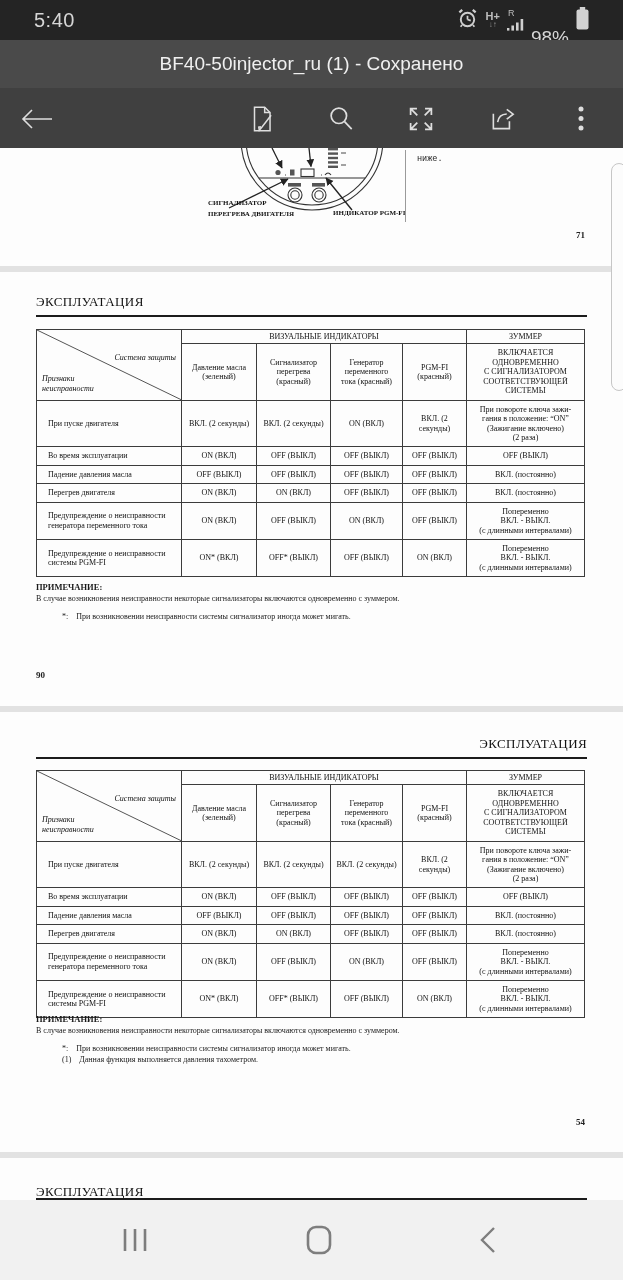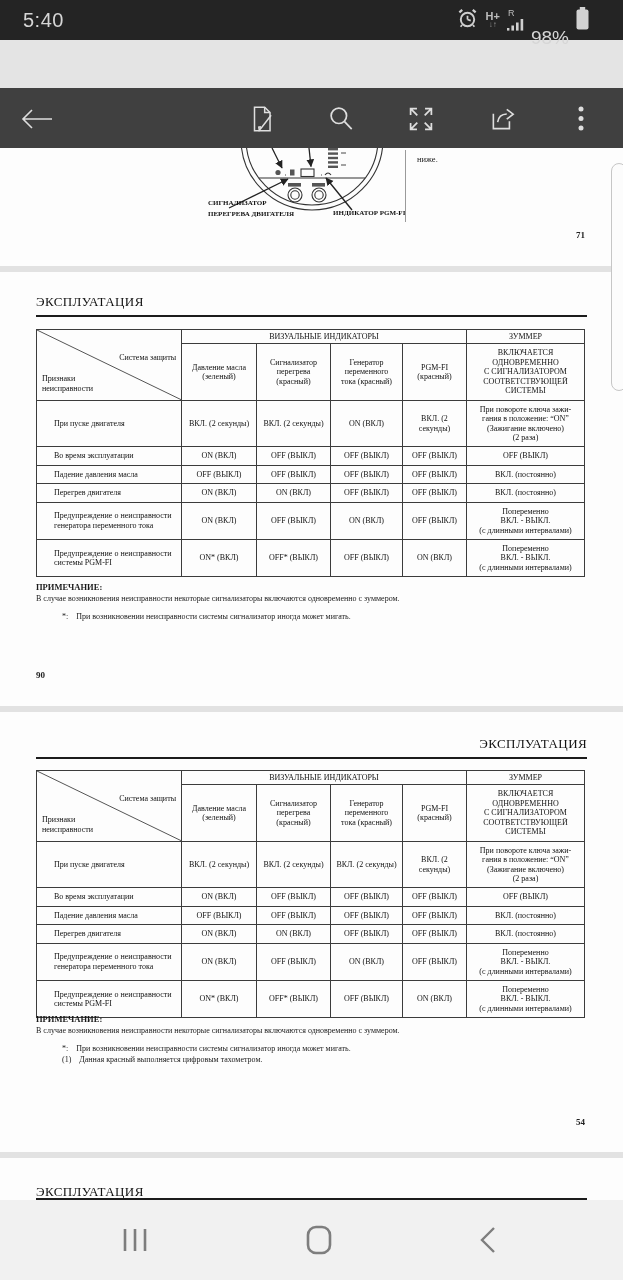--- a/index.html
+++ b/index.html
@@ -2,21 +2,21 @@
 <html><head>
 <meta charset="utf-8">
 <style>
   html,body{margin:0;padding:0;background:#000;}
   .screen{position:relative;width:623px;height:1280px;overflow:hidden;background:#e4e4e4;
           font-family:"Liberation Serif",serif;}
   
   .status-bar{position:absolute;left:0;top:0;width:623px;height:40px;background:#242424;
               display:flex;align-items:center;justify-content:space-between;
               font-family:"Liberation Sans",sans-serif;color:#d6d6d6;}
-  .sb-time{margin-left:23px;font-size:20px;letter-spacing:.5px;}
+  .sb-time{margin-left:34px;font-size:20px;letter-spacing:.5px;}
   .sb-right{display:flex;align-items:center;gap:7px;margin-right:34px;}
   .hplus{display:flex;flex-direction:column;align-items:center;line-height:1;color:#bdbdbd;}
   .hplus .h{font-size:11px;font-weight:bold;}
   .hplus .a{font-size:8px;color:#8f8f8f;margin-top:-1px;}
   .sigblk{display:flex;flex-direction:column;align-items:flex-start;line-height:1;}
   .sigblk .r{font-size:9px;color:#bdbdbd;margin-left:1px;}
   .sb-batt-text{font-size:19px;margin-top:35px;}
   
   .title-bar{position:absolute;left:0;top:40px;width:623px;height:48px;background:#4a4a4a;
              display:flex;align-items:center;justify-content:center;
@@ -38,29 +38,29 @@
   .note{position:absolute;left:36px;width:552px;color:#1a1a1a;}
   .note .nt{font-size:8.5px;font-weight:bold;}
   .note .nb{font-size:8px;margin-top:2px;}
   .note .nrow{display:flex;gap:8px;font-size:8px;margin-left:26px;}
   .note .nrow.first{margin-top:9px;}
   .note .nrow.second{margin-top:2px;}
   
   .gauge{position:absolute;left:195px;top:0;}
   .dia-label{position:absolute;font-size:7px;font-weight:bold;line-height:1.55;color:#111;}
   .col-divider{position:absolute;left:405px;top:2px;width:1px;height:72px;background:#9a9a9a;}
-  .right-col-text{position:absolute;left:417px;top:6px;font-size:8.5px;color:#222;}
+  .right-col-text{position:absolute;left:417px;top:6px;font-size:8.5px;color:#222;font-family:Liberation Mono, monospace;}
   
   .tbl-host{position:absolute;left:36px;}
   table.sig{border-collapse:collapse;width:549px;table-layout:fixed;font-size:8px;line-height:1.18;color:#111;}
   table.sig td{border:1px solid #3c3c3c;text-align:center;vertical-align:middle;
                padding:4px 2px;white-space:pre-line;}
   table.sig tr.h1 td{padding:2px;}
-  table.sig td.lab{text-align:left;padding-left:17px;white-space:normal;border-radius:7px;}
-  table.sig td.diag{position:relative;padding:0;}
+  table.sig td.lab{text-align:left;padding-left:11px;white-space:normal;border-radius:7px;}
+  table.sig td.diag{position:relative;padding:0;font-style:italic;}
   .diag svg.dline{position:absolute;left:0;top:0;width:100%;height:100%;}
   .diag .dt{position:absolute;right:5px;top:23px;font-size:8px;}
   .diag .db{position:absolute;left:5px;bottom:6px;width:72px;font-size:8px;text-align:left;line-height:1.2;}
   
   .scroll-thumb{position:absolute;right:-4px;top:163px;width:16px;height:228px;background:#fcfcfc;
                 border:1.5px solid #c6c6c6;border-radius:8px;box-sizing:border-box;}
   
   .nav-bar{position:absolute;left:0;top:1200px;width:623px;height:80px;background:#f1f1f1;
            display:flex;align-items:center;justify-content:space-between;}
   .nv-btn{width:60px;height:44px;display:flex;align-items:center;justify-content:center;}
@@ -100,20 +100,23 @@
       <span class="sb-batt-text">98%</span>
       <span>
         <svg width="13" height="23" viewBox="0 0 13 23">
           <rect x="3.8" y="0" width="5.4" height="3" fill="#d2d2d2"></rect>
           <rect x="0.5" y="2.6" width="12" height="20" rx="2" fill="#d2d2d2"></rect>
         </svg>
       </span>
     </span>
   </div>
 
+  <div class="title-bar">
+    <span>BF40-50injector_ru (1) - Сохранено</span>
+  </div>
 
   <div class="toolbar">
     <span class="tb-btn" style="left:20px;">
       <svg width="34" height="26" viewBox="0 0 34 26" fill="none" stroke="#dedede" stroke-width="1.6">
         <path d="M32 13 H3 M12 4 L3 13 L12 22"></path>
       </svg>
     </span>
     <span class="tb-btn" style="left:245px;">
       <svg width="30" height="30" viewBox="0 0 28 28" fill="none" stroke="#dedede" stroke-width="1.4">
         <path d="M7 3 H16.5 L21.5 8 V25 H7 Z"></path>
@@ -406,21 +409,21 @@
         </div>
       <div class="note" style="top:302px;">
         <div class="nt">ПРИМЕЧАНИЕ:</div>
         <div class="nb">В случае возникновения неисправности некоторые сигнализаторы включаются одновременно с зуммером.</div>
         <div class="nrow first">
           <span>*:</span>
           <span>При возникновении неисправности системы сигнализатор иногда может мигать.</span>
         </div>
         <div class="nrow second">
           <span>(1)</span>
-          <span>Данная красный выполняется цифровым тахометром.</span>
+          <span>Данная функция выполняется давления тахометром.</span>
         </div>
       </div>
       <div class="pnum" style="right:38px;top:405px;">54</div>
     </div>
 
     <div class="page pg92">
       <div class="heading" style="left:36px;top:26px;">ЭКСПЛУАТАЦИЯ</div>
       <div class="rule" style="left:36px;top:40px;width:551px;"></div>
     </div>
   </div>

